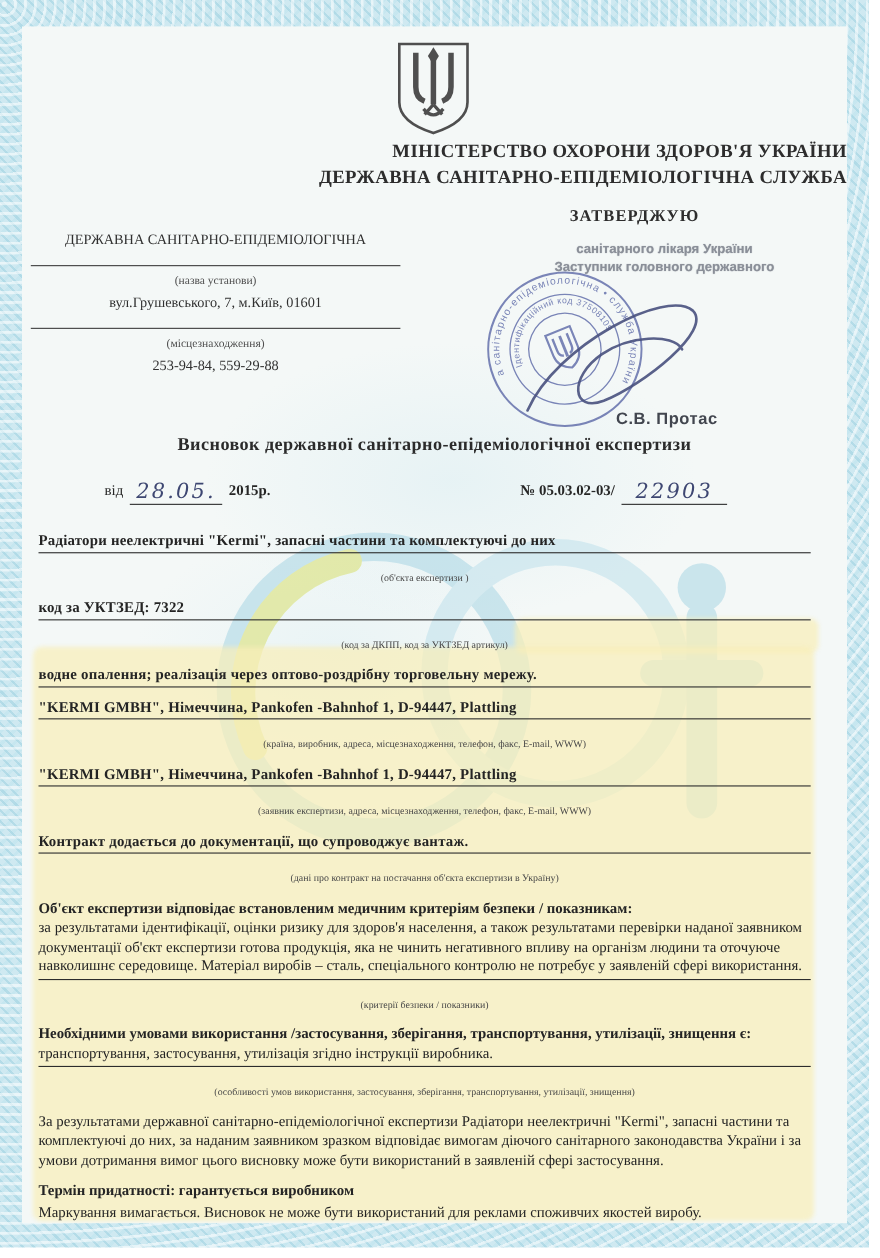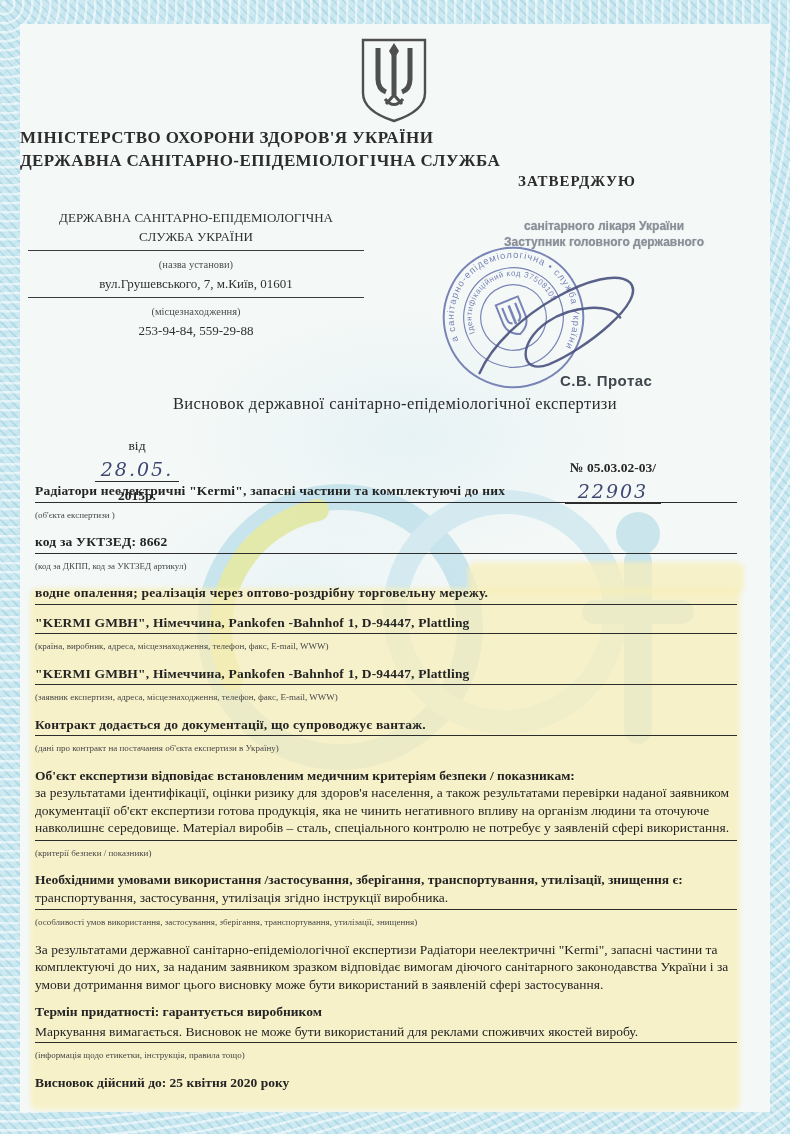--- a/index.html
+++ b/index.html
@@ -28,52 +28,52 @@
     overflow:hidden;
   }
   .abs{position:absolute;}
   
   #watermark{left:150px;top:438px;opacity:.55;z-index:1;}
   .yellow{background:rgba(248,239,184,.72);filter:blur(2px);z-index:2;border-radius:8px;}
   #yellow-main{left:10px;top:564px;width:710px;height:522px;}
   #yellow-right{left:448px;top:538px;width:276px;height:32px;}
   
   #emblem{left:336px;top:12px;z-index:3;}
-  #ministry{left:0;top:102px;width:750px;text-align:left;z-index:3;
+  #ministry{left:0;top:102px;width:750px;text-align:right;z-index:3;
     font-weight:bold;font-size:17px;letter-spacing:.4px;line-height:23px;color:#2d2d2d;}
-  #approve-label{left:498px;top:149px;z-index:4;font-weight:bold;font-size:15px;letter-spacing:1px;color:#2d2d2d;}
+  #approve-label{left:498px;top:165px;z-index:4;font-weight:bold;font-size:15px;letter-spacing:1px;color:#2d2d2d;}
   
   #issuer{left:8px;top:184px;width:336px;text-align:center;z-index:3;font-size:13px;line-height:19px;color:#303030;}
-  .rule{border-bottom:1.5px solid #3c3c3c;padding-bottom:4px;}
+  .rule{border-bottom:1.5px solid #3c3c3c;padding-bottom:14px;}
   .cap{font-size:10px;color:#4e4e4e;padding-top:2px;}
   #issuer .cap{font-size:10.5px;}
   #issuer .row{margin-bottom:2px;}
   
   #approver-title{left:446px;top:194px;width:276px;text-align:center;z-index:4;
     font-family:"Liberation Sans",sans-serif;font-weight:bold;font-size:12px;line-height:16px;
     color:#8a8f98;text-shadow:0 0 1px rgba(138,143,152,.7);}
   #stamp{left:406px;top:206px;z-index:5;transform:rotate(-22deg);opacity:.85;}
   #signature{left:446px;top:226px;z-index:6;opacity:.9;transform:rotate(6deg);}
   #approver-name{left:540px;top:300px;z-index:7;font-family:"Liberation Sans",sans-serif;
     font-weight:bold;font-size:15px;letter-spacing:.5px;color:#42464f;margin-top:48px;}
   
   #doc-title{left:0;top:370px;width:750px;text-align:center;z-index:3;
-    font-weight:normal;font-size:16.5px;letter-spacing:.4px;color:#2b2b2b;}
+    font-weight:bold;font-size:16.5px;letter-spacing:.4px;color:#2b2b2b;}
   #meta-row{left:75px;top:414px;width:566px;z-index:3;display:flex;align-items:flex-end;justify-content:space-between;font-size:13.5px;}
-  .mgroup{display:flex;align-items:center;gap:6px;flex-direction:column;}
+  .mgroup{display:flex;align-items:flex-start;gap:6px;}
   .hand{font-family:"DejaVu Serif",serif;font-style:italic;font-size:19px;line-height:19px;
     color:#3e4772;letter-spacing:2px;transform:rotate(-2deg);}
   .handbox{display:inline-block;border-bottom:1.6px solid #2c2c2c;text-align:center;padding-bottom:1px;}
   .bold{font-weight:bold;}
   
   #content{left:15px;top:458px;width:702px;z-index:3;font-size:13.5px;line-height:17.5px;color:#242424;}
   .field{margin-bottom:9px;}
   .fval{border-bottom:1.6px solid #2c2c2c;padding-bottom:2px;}
   .fval.bold{letter-spacing:.2px;}
-  .fcap{font-size:9px;color:#474747;padding-top:4px;}
+  .fcap{text-align:center;font-size:9px;color:#474747;padding-top:14px;}
   .fgroup{border-bottom:1.6px solid #2c2c2c;padding-bottom:3px;}
   .para{margin:2px 0 10px 0;}
   .tight{margin:0 0 2px 0;}
 </style>
 </head>
 <body>
 
 <div id="frame"></div>
 
 <div id="paper">
@@ -103,21 +103,20 @@
   <div id="ministry" class="abs">
     <div>МІНІСТЕРСТВО ОХОРОНИ ЗДОРОВ'Я УКРАЇНИ</div>
     <div>ДЕРЖАВНА САНІТАРНО-ЕПІДЕМІОЛОГІЧНА СЛУЖБА</div>
   </div>
 
   <div id="approve-label" class="abs">ЗАТВЕРДЖУЮ</div>
 
   <div id="issuer" class="abs">
     <div class="rule row">
       <div>ДЕРЖАВНА САНІТАРНО-ЕПІДЕМІОЛОГІЧНА</div>
-      <div>СЛУЖБА УКРАЇНИ</div>
     </div>
     <div class="cap">(назва установи)</div>
     <div class="rule row">вул.Грушевського, 7,  м.Київ, 01601</div>
     <div class="cap">(місцезнаходження)</div>
     <div>253-94-84, 559-29-88</div>
   </div>
 
   <div id="approver-title" class="abs">
     <div>санітарного лікаря України</div>
     <div>Заступник головного державного</div>
@@ -166,21 +165,21 @@
   </div>
 
   <div id="content" class="abs">
 
     <div class="field">
       <div class="fval bold">Радіатори неелектричні "Kermi", запасні частини та комплектуючі до них</div>
       <div class="fcap">(об'єкта експертизи )</div>
     </div>
 
     <div class="field">
-      <div class="fval bold">код за УКТЗЕД: 8662</div>
+      <div class="fval bold">код за УКТЗЕД: 7322</div>
       <div class="fcap">(код за ДКПП, код за УКТЗЕД артикул)</div>
     </div>
 
     <div class="field">
       <div class="fval bold">водне опалення; реалізація через оптово-роздрібну торговельну мережу.</div>
     </div>
 
     <div class="field">
       <div class="fval bold">"KERMI  GMBH", Німеччина, Pankofen -Bahnhof 1, D-94447, Plattling</div>
       <div class="fcap">(країна, виробник, адреса,  місцезнаходження,  телефон, факс, E-mail, WWW)</div>

